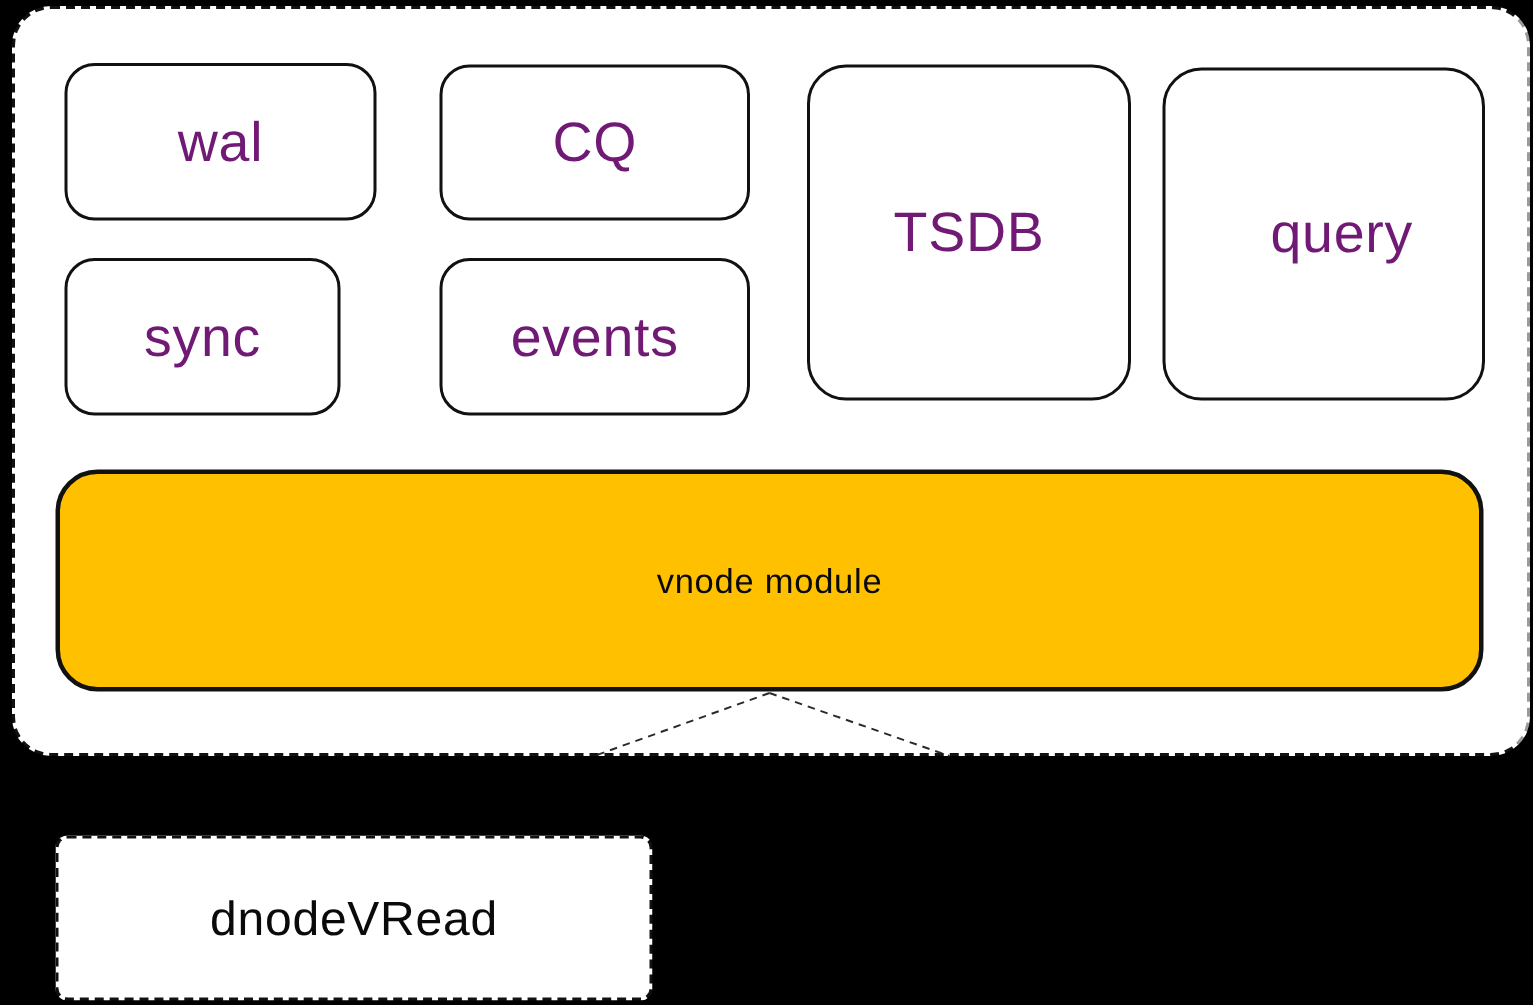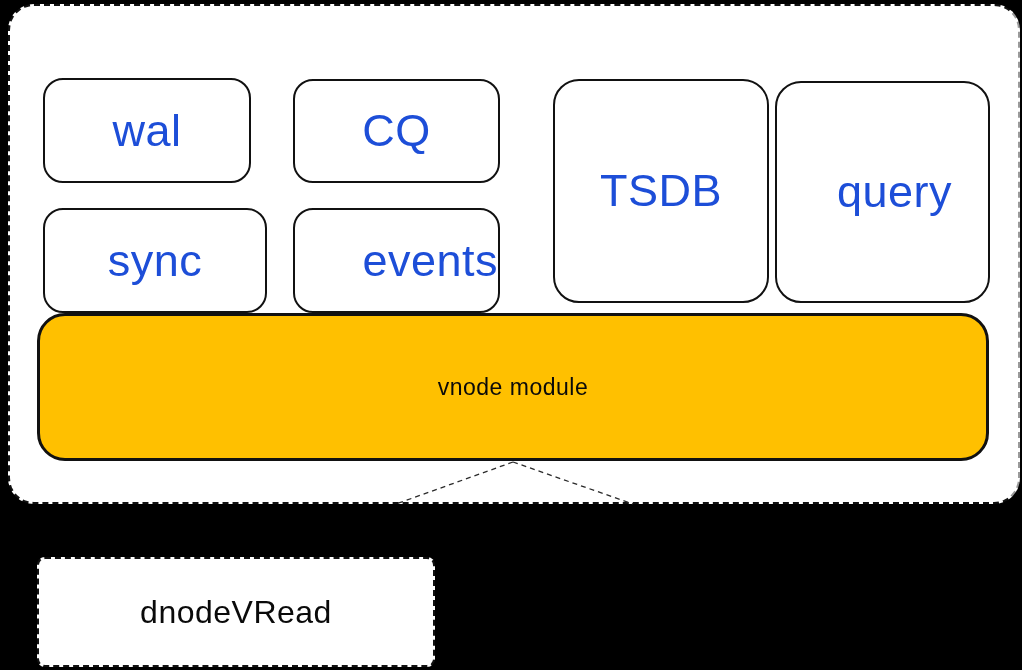--- a/index.html
+++ b/index.html
@@ -32,31 +32,30 @@
   }
   
   .module {
     position: absolute;
     background: var(--surface);
     border: 2.5px solid var(--line);
     border-radius: 20px;
     display: flex;
     align-items: center;
     justify-content: center;
-    color: #1d4ed8;
-    font-size: 45px;
+    color: #701a75;
+    font-size: 37px;
     letter-spacing: 0.5px;
-    margin-top: 36px;
   }
   .module.tall { border-radius: 26px; }
   .module-wal    { left: 43px;  top: 42px;  width: 208px; height: 105px; }
   .module-cq     { left: 293px; top: 43px;  width: 207px; height: 104px; }
-  .module-sync   { left: 43px;  top: 172px; width: 224px; height: 105px; }
-  .module-events { left: 293px; top: 172px; width: 207px; height: 105px; justify-content: flex-end; }
-  .module-tsdb   { left: 553px; top: 43px;  width: 216px; height: 224px; }
+  .module-sync   { left: 43px;  top: 172px; width: 184px; height: 105px; }
+  .module-events { left: 293px; top: 172px; width: 207px; height: 105px; }
+  .module-tsdb   { left: 538px; top: 43px;  width: 216px; height: 224px; }
   .module-query  { left: 775px; top: 45px;  width: 215px; height: 222px; padding-left: 24px; }
   
   .vnode-bar {
     position: absolute;
     left: 37px; top: 313px;
     width: 952px; height: 148px;
     background: var(--accent);
     border: 3px solid var(--line);
     border-radius: 28px;
     display: flex;

